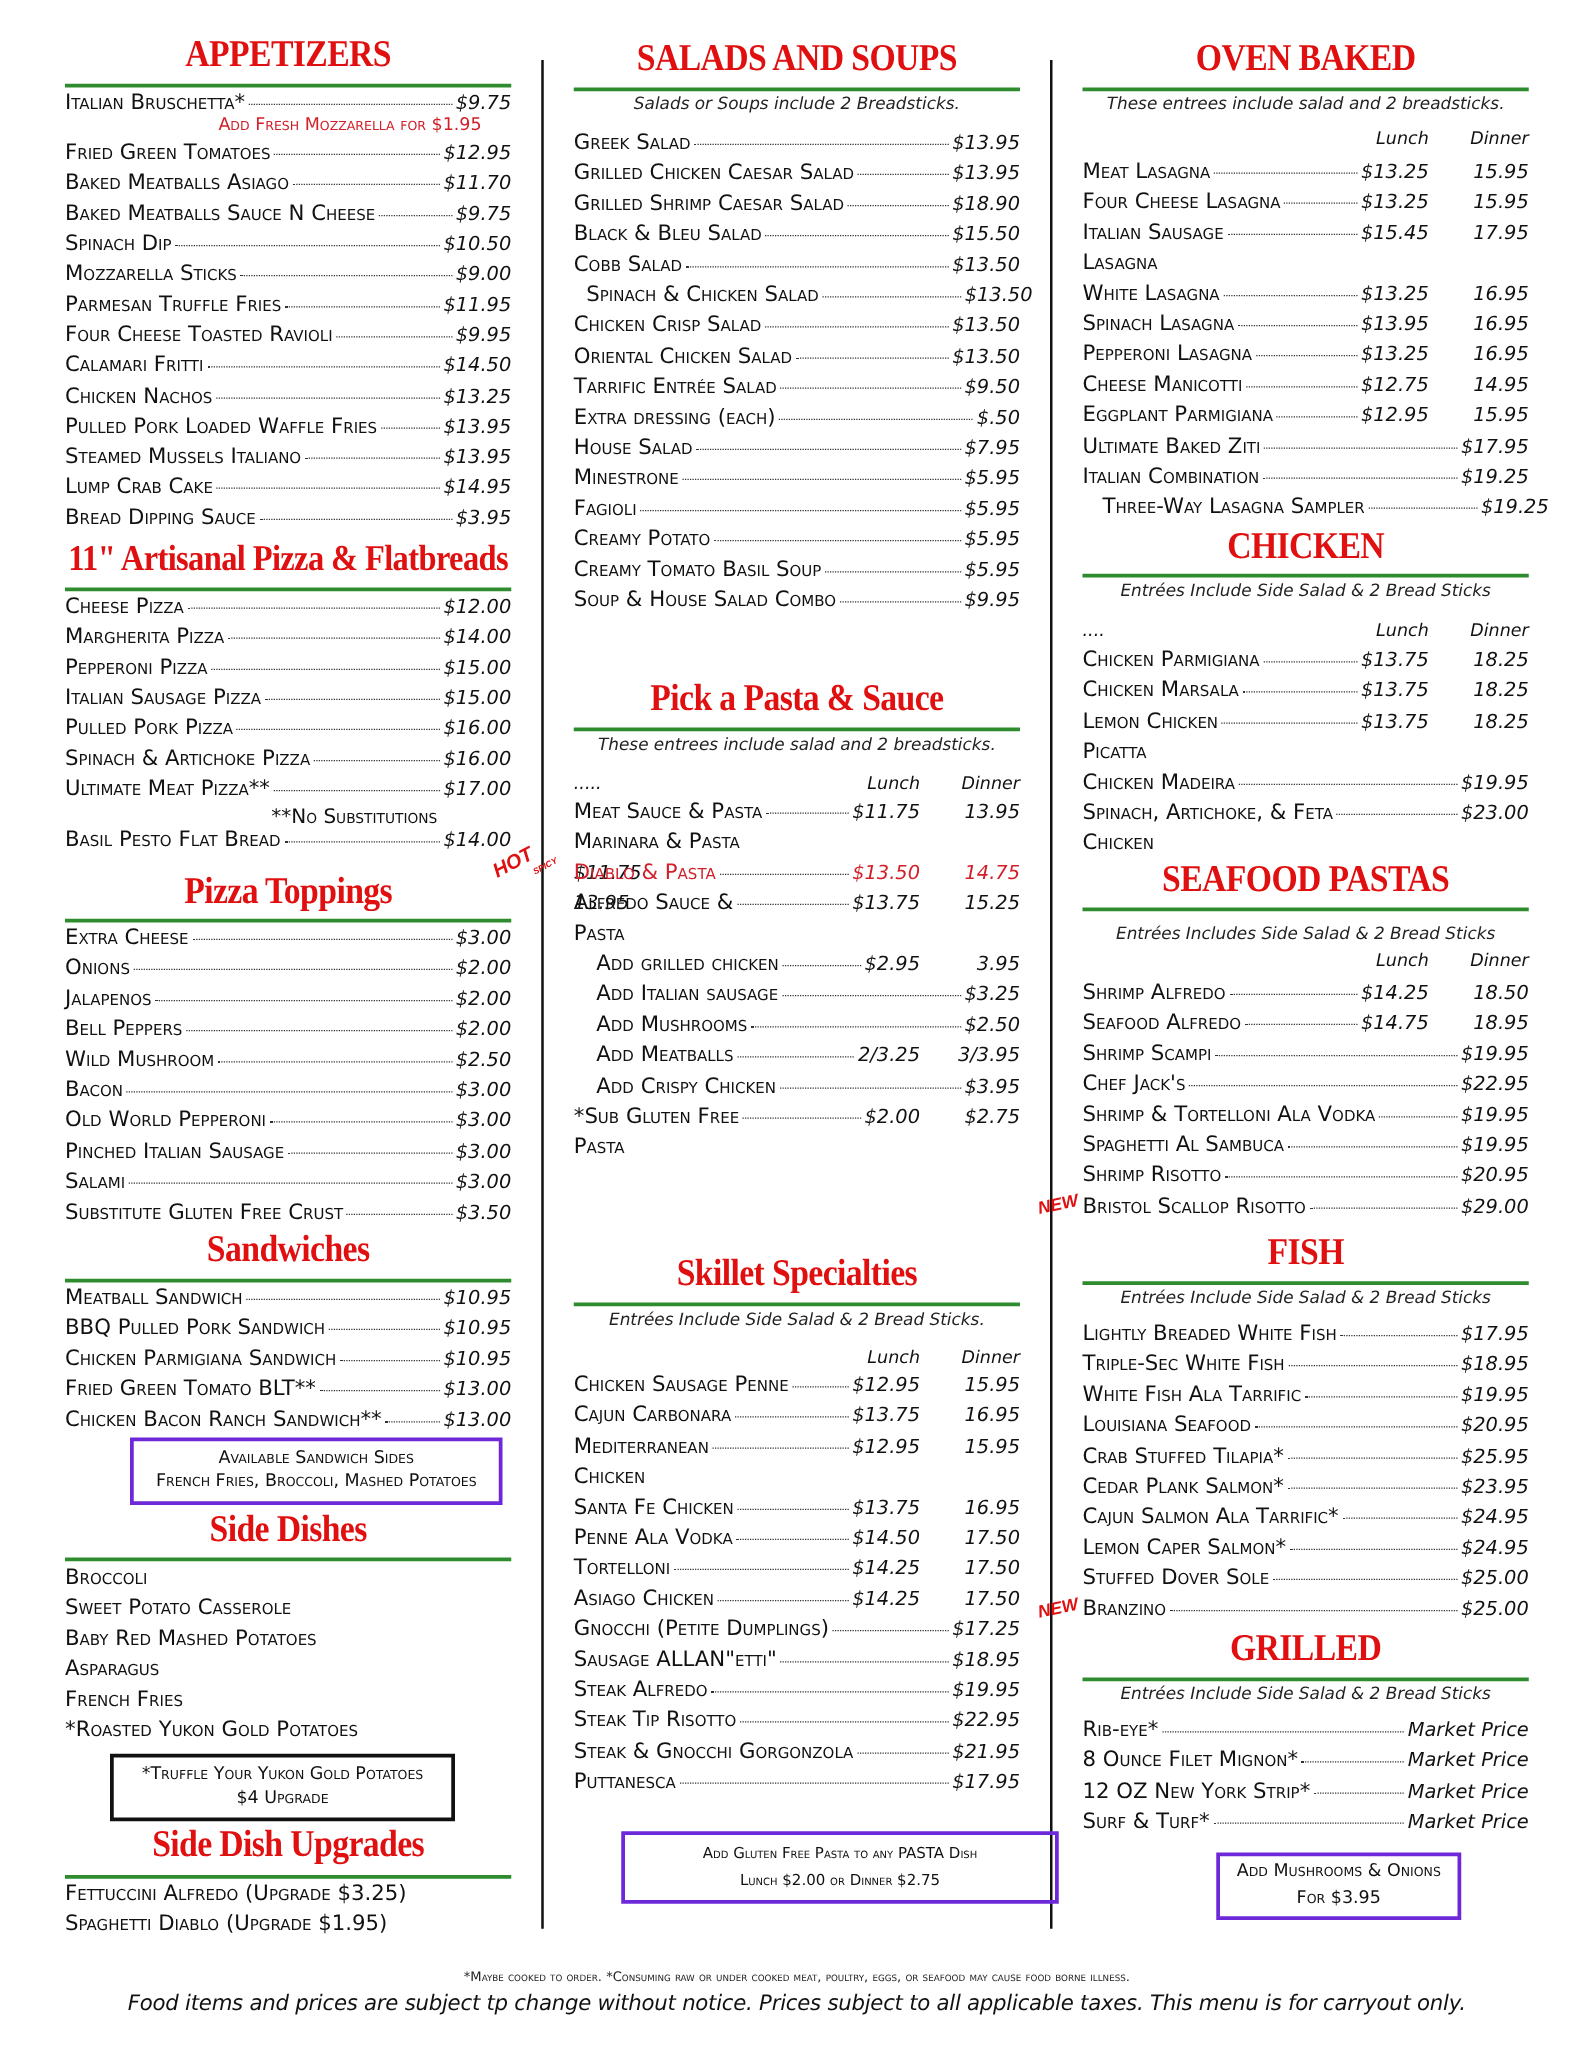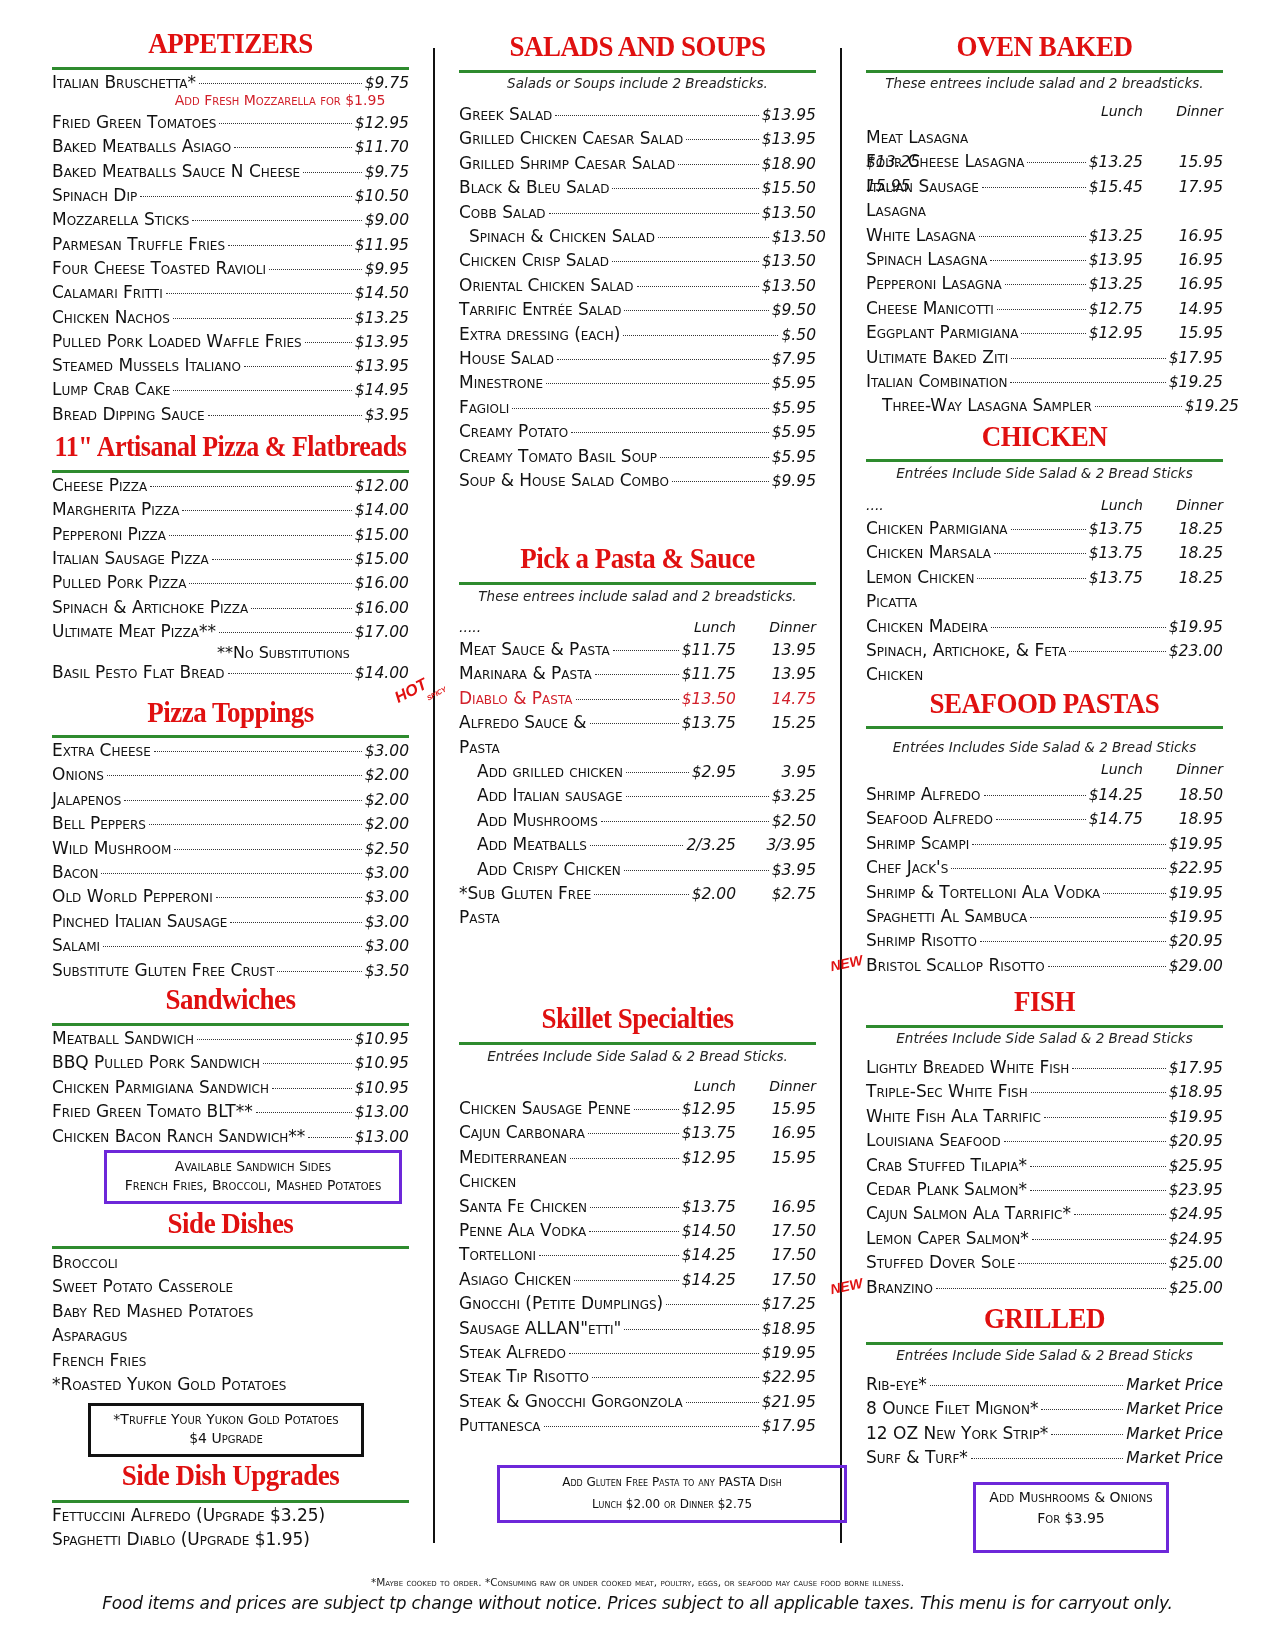--- a/index.html
+++ b/index.html
@@ -402,21 +402,21 @@
     <span class="lunch-h">Lunch</span>
     <span class="dinner-h">Dinner</span>
   </div>
   <div id="pasta-list">
       <div class="row" style="top: 637px;">
         <span class="name">Meat Sauce &amp; Pasta</span>
         <span class="dots"></span>
         <span class="lunch">$11.75</span>
         <span class="dinner">13.95</span>
       </div>
-      <div class="row" style="top: 661.4px;">
+      <div class="row" style="top: 661.4px; flex-direction: column;">
         <span class="name">Marinara &amp; Pasta</span>
         <span class="dots"></span>
         <span class="lunch">$11.75</span>
         <span class="dinner">13.95</span>
       </div>
       <div class="row red" style="top: 685.8px;">
         <span class="name">Diablo &amp; Pasta</span>
         <span class="dots"></span>
         <span class="lunch">$13.50</span>
         <span class="dinner">14.75</span>
@@ -565,21 +565,21 @@
 <div class="col col3">
   <div class="head" style="top:31px;">OVEN BAKED</div>
   <div class="rule" style="top:70px;"></div>
   <div class="sub" style="top:75px;">These entrees include salad and 2 breadsticks.</div>
   <div class="colhdr" style="top:103px;">
     <span class="lead"></span>
     <span class="lunch-h">Lunch</span>
     <span class="dinner-h">Dinner</span>
   </div>
   <div id="oven-list">
-      <div class="row" style="top: 125px; flex-direction: column;">
+      <div class="row" style="top: 125px;">
         <span class="name">Meat Lasagna</span>
         <span class="dots"></span>
         <span class="lunch">$13.25</span>
         <span class="dinner">15.95</span>
       </div>
       <div class="row" style="top: 149.4px;">
         <span class="name">Four Cheese Lasagna</span>
         <span class="dots"></span>
         <span class="lunch">$13.25</span>
         <span class="dinner">15.95</span>
@@ -812,21 +812,21 @@
         <span class="name">12 OZ New York Strip*</span>
         <span class="dots"></span>
         <span class="price">Market Price</span>
       </div>
       <div class="row" style="top: 1445.2px;">
         <span class="name">Surf &amp; Turf*</span>
         <span class="dots"></span>
         <span class="price">Market Price</span>
       </div>
     </div>
-  <div class="box pink" style="top:1482px; left:83px; width:196px; height:71px; line-height:21px; padding-top:2px;">
+  <div class="box pink" style="top:1482px; left:83px; width:196px; height:54px; line-height:21px; padding-top:2px;">
     <div>Add Mushrooms &amp; Onions</div>
     <div>For $3.95</div>
   </div>
 </div>
 
 <div class="tag" style="left:830px; top:955px; font-size:14px; transform:rotate(-12deg);">NEW</div>
 <div class="tag" style="left:830px; top:1278px; font-size:14px; transform:rotate(-12deg);">NEW</div>
 
 <div class="footer1">*Maybe cooked to order. *Consuming raw or under cooked meat, poultry, eggs, or seafood may cause food borne illness.</div>
 <div class="footer2">Food items and prices are subject tp change without notice. Prices subject to all applicable taxes. This menu is for carryout only.</div>

